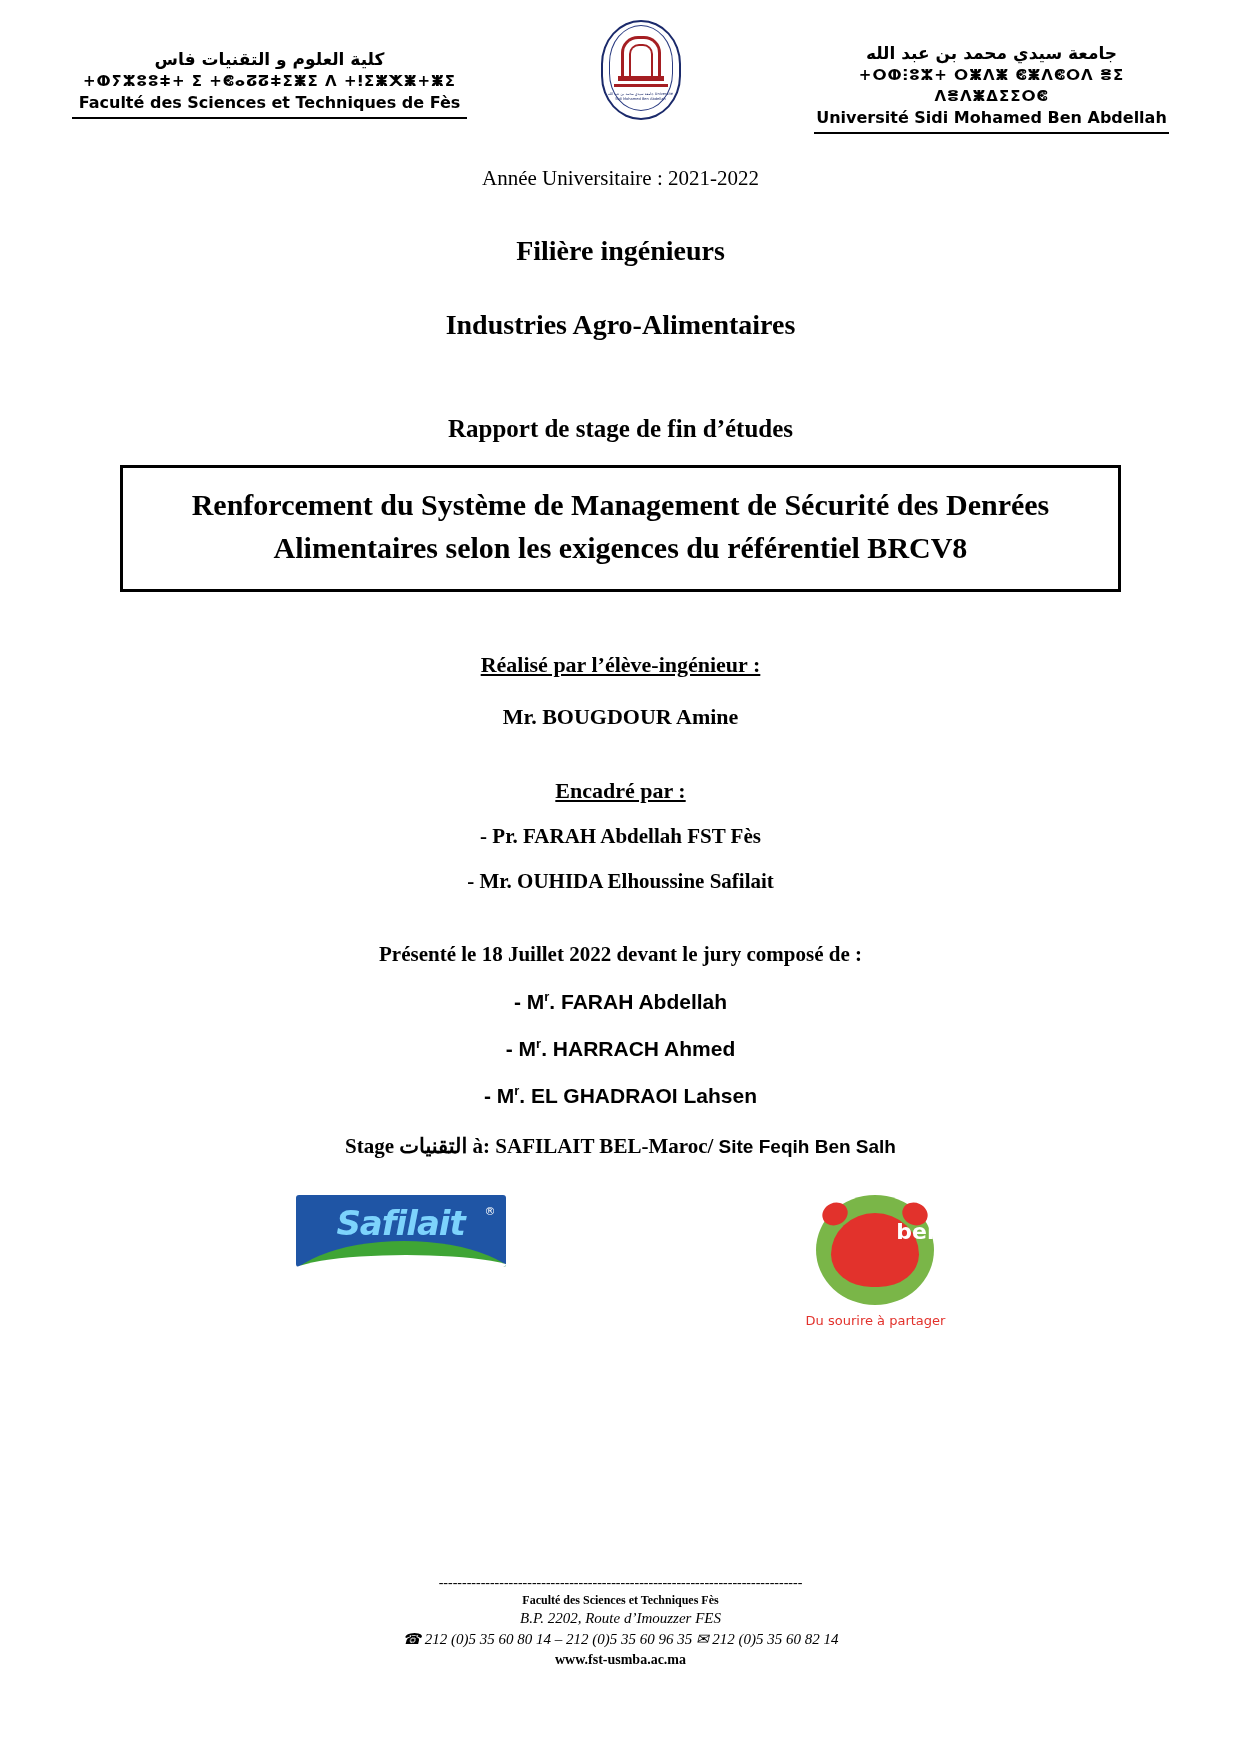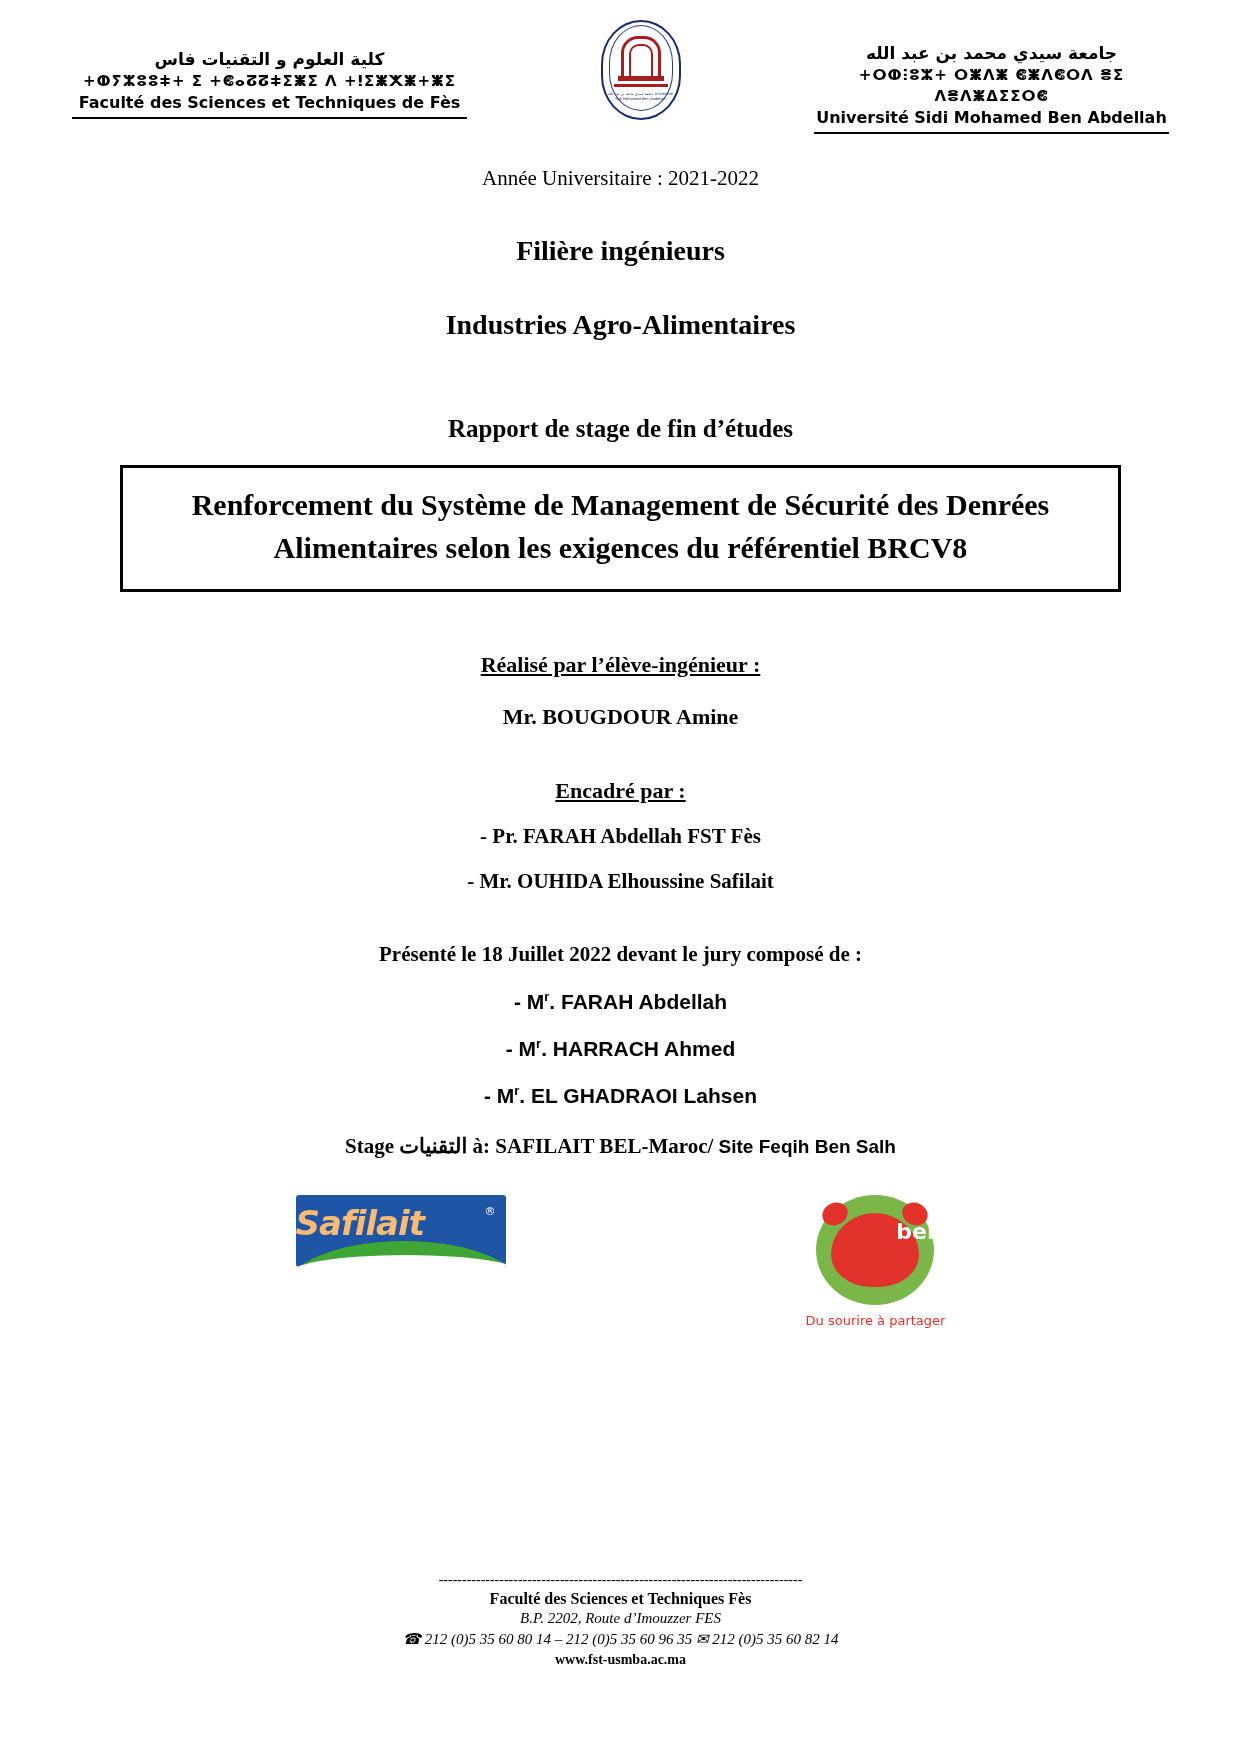--- a/index.html
+++ b/index.html
@@ -243,21 +243,22 @@
     background: #1f55a5;
     border-radius: 3px;
     position: relative;
     overflow: hidden;
   }
   .safilait .word {
     position: absolute;
     top: 8px;
     left: 0;
     width: 100%;
-    color: #fdba74;
+    text-align: center;
+    color: #7dd3fc;
     font-family: "DejaVu Sans", sans-serif;
     font-weight: bold;
     font-style: italic;
     font-size: 34px;
     letter-spacing: -1px;
   }
   .safilait .reg {
     position: absolute;
     top: 10px;
     right: 10px;
@@ -338,21 +339,21 @@
     bottom: 86px;
     text-align: center;
   }
   .footer .dashes {
     font-family: "Liberation Serif", serif;
     font-size: 14px;
     letter-spacing: 0px;
     color: #000;
   }
   .footer .f1 {
-    font-size: 16px;
+    font-size: 12px;
     font-weight: bold;
     margin-top: 2px;
   }
   .footer .f2 {
     font-size: 15px;
     font-style: italic;
     margin-top: 2px;
   }
   .footer .f3 {
     font-size: 15px;

